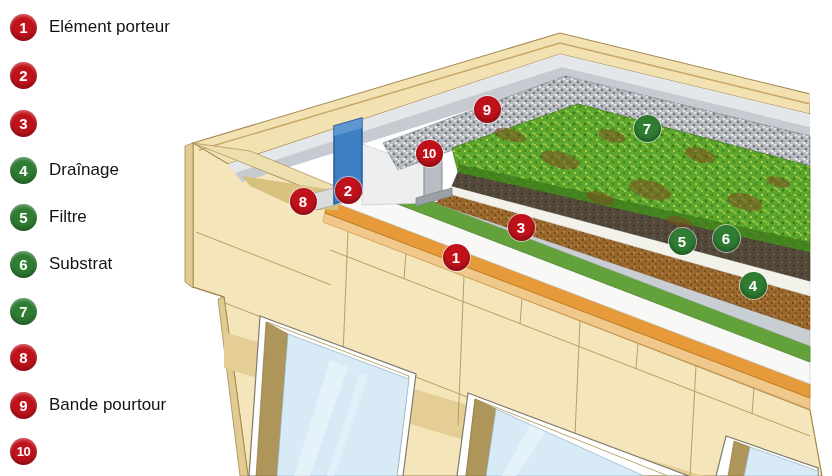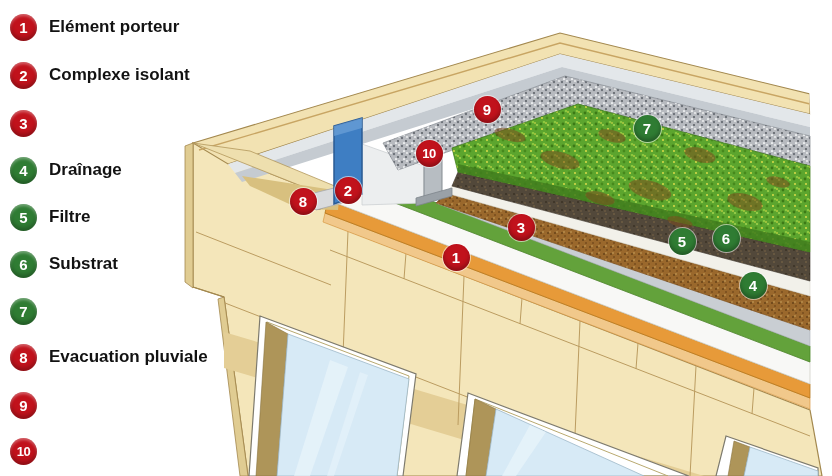--- a/index.html
+++ b/index.html
@@ -7,21 +7,21 @@
          font-family:"Liberation Sans",sans-serif;}
   #art{position:absolute;left:0;top:0;width:832px;height:476px;}
   
   #legend{position:absolute;left:0;top:0;width:240px;height:476px;z-index:5;}
   .lrow{position:absolute;left:10px;display:flex;align-items:center;gap:12px;height:28px;}
   .badge{width:27px;height:27px;min-width:27px;border-radius:50%;
          display:flex;align-items:center;justify-content:center;
          color:#fff;font-weight:700;font-size:15px;line-height:1;
          box-shadow:inset 0 -3px 4px rgba(0,0,0,.28), inset 0 2px 3px rgba(255,255,255,.35);}
   .badge.ten{font-size:13px;letter-spacing:-.5px;}
-  .llabel{font-size:17px;font-weight:700;color:#121212;white-space:nowrap;}
+  .llabel{font-size:17px;font-weight:400;color:#121212;white-space:nowrap;}
   
   #badge-layer{position:absolute;left:0;top:0;width:832px;height:476px;z-index:6;pointer-events:none;}
   .dbadge{position:absolute;width:27px;height:27px;border-radius:50%;
           display:flex;align-items:center;justify-content:center;
           color:#fff;font-weight:700;font-size:15px;line-height:1;
           box-shadow:0 0 0 1px rgba(255,255,255,.55), inset 0 -3px 4px rgba(0,0,0,.28);}
   .dbadge.ten{font-size:13px;letter-spacing:-.5px;}
 </style>
 </head>
 <body>
@@ -158,21 +158,20 @@
     <polygon points="809,85 825,476 832,476 832,0 809,0" fill="#ffffff"></polygon>
   </svg>
 
   <div id="legend">
     <div class="lrow" style="top:13px">
       <span class="badge" style="background: rgb(193, 18, 28);">1</span>
       <span class="llabel">Elément porteur</span>
       </div>
     <div class="lrow" style="top:61px">
       <span class="badge" style="background: rgb(193, 18, 28);">2</span>
-      <span class="llabel">Complexe isolant</span>
       </div>
     <div class="lrow" style="top:109px">
       <span class="badge" style="background: rgb(193, 18, 28);">3</span>
       </div>
     <div class="lrow" style="top:156px">
       <span class="badge" style="background: rgb(47, 124, 51);">4</span>
       <span class="llabel">Draînage</span>
       </div>
     <div class="lrow" style="top:203px">
       <span class="badge" style="background: rgb(47, 124, 51);">5</span>
@@ -180,24 +179,24 @@
       </div>
     <div class="lrow" style="top:250px">
       <span class="badge" style="background: rgb(47, 124, 51);">6</span>
       <span class="llabel">Substrat</span>
       </div>
     <div class="lrow" style="top:297px">
       <span class="badge" style="background: rgb(47, 124, 51);">7</span>
       </div>
     <div class="lrow" style="top:343px">
       <span class="badge" style="background: rgb(193, 18, 28);">8</span>
-      <span class="llabel">Evacuation pluviale</span>
       </div>
     <div class="lrow" style="top:391px">
       <span class="badge" style="background: rgb(193, 18, 28);">9</span>
+      <span class="llabel">Bande pourtour</span>
       </div>
     <div class="lrow" style="top:437px">
       <span class="badge ten" style="background: rgb(193, 18, 28);">10</span>
       </div>
   </div>
 
   <div id="badge-layer">
       <div class="dbadge" style="left: 442.5px; top: 243.5px; background: rgb(193, 18, 28);">1</div>
       <div class="dbadge" style="left: 334.5px; top: 176.5px; background: rgb(193, 18, 28);">2</div>
       <div class="dbadge" style="left: 507.5px; top: 213.5px; background: rgb(193, 18, 28);">3</div>

